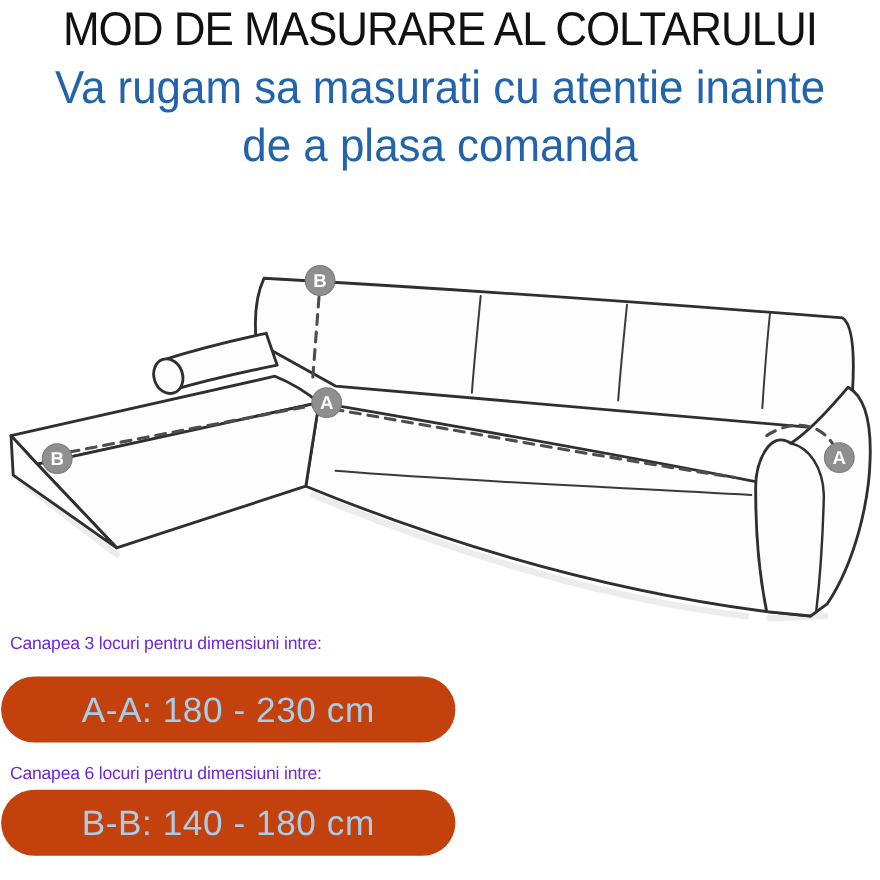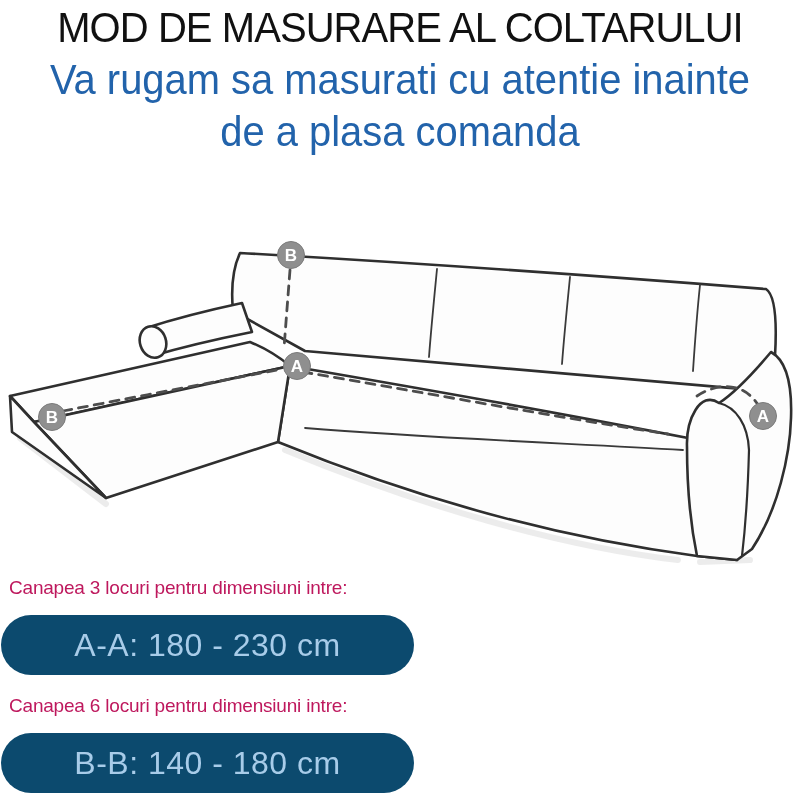--- a/index.html
+++ b/index.html
@@ -17,32 +17,32 @@
   .subtitle{
     position:absolute;top:54px;left:0;width:800px;
     text-align:center;color:#2263ab;font-weight:400;
     font-size:42px;line-height:52px;
     transform:scaleX(.95);transform-origin:50% 50%;
   }
   .subtitle div{white-space:nowrap;}
   .sofa-svg{position:absolute;left:0;top:175px;width:800px;height:425px;}
   .section-label{
     position:absolute;left:9px;
-    font-size:19px;letter-spacing:-0.2px;color:#be185d;white-space:nowrap;
+    font-size:16px;letter-spacing:-0.2px;color:#6d28d9;white-space:nowrap;
   }
   .label-1{top:577px;}
   .label-2{top:695px;}
   .pill{
     position:absolute;left:1px;width:413px;height:60px;border-radius:30px;
-    background:#0c4a6e;
+    background:#c2410c;
     color:#a8cce9;font-size:32px;letter-spacing:0.5px;
     display:flex;align-items:center;justify-content:center;white-space:nowrap;
   }
   .pill-1{top:615px;}
-  .pill-2{top:733px;align-items:center;}
+  .pill-2{top:718px;align-items:center;}
   svg .ink{fill:#fdfdfd;stroke:#2f2f2f;stroke-width:2.6;stroke-linejoin:round;stroke-linecap:round;}
   svg .line{fill:none;stroke:#2f2f2f;stroke-width:2.2;stroke-linecap:round;}
   svg .seam{fill:none;stroke:#3a3a3a;stroke-width:1.8;stroke-linecap:round;}
   svg .dash{fill:none;stroke:#4d4d4d;stroke-width:2.8;stroke-dasharray:9 7;stroke-linecap:round;}
   svg .shadow{fill:none;stroke:#dcdcdc;stroke-width:6;opacity:.55;stroke-linecap:round;}
   svg .marker{fill:#8f8f8f;stroke:#7b7b7b;stroke-width:1;}
   svg .marker-letter{
     fill:#ffffff;font-family:"Liberation Sans",sans-serif;
     font-size:17px;font-weight:bold;text-anchor:middle;
   }

